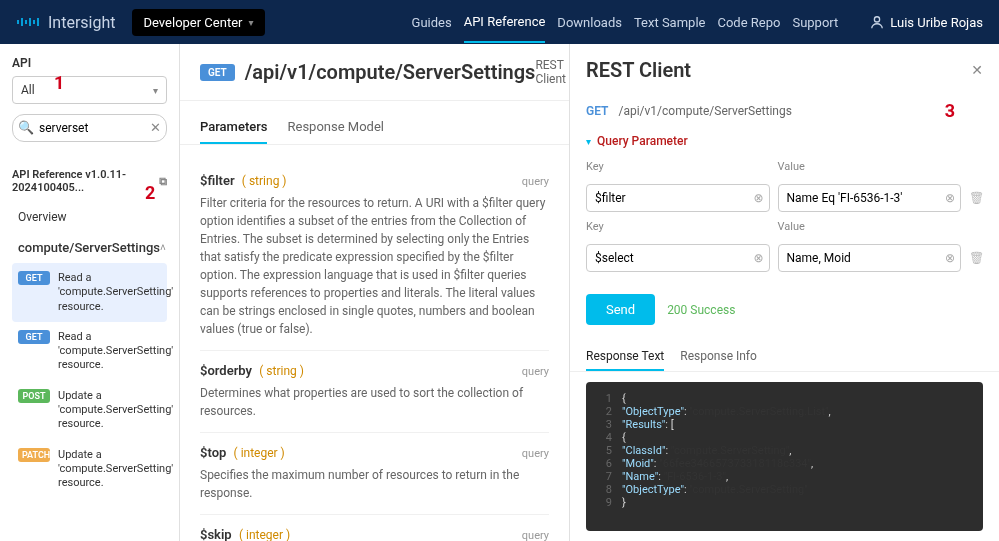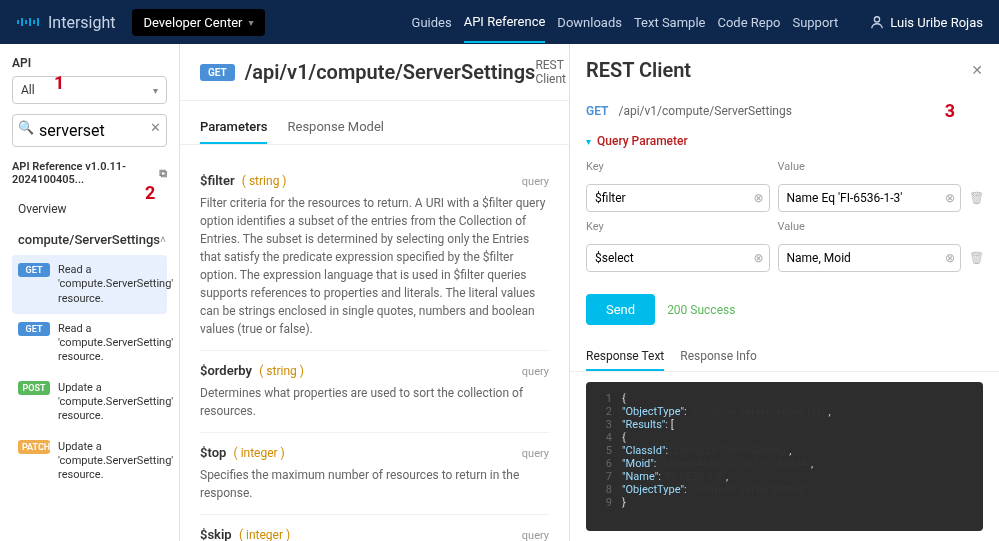--- a/index.html
+++ b/index.html
@@ -15,24 +15,24 @@
 .user{display:flex;align-items:center;gap:6px;margin-left:20px}
 .main{display:flex;height:calc(100vh - 44px)}
 .sidebar{width:180px;border-right:1px solid #e0e0e0;padding:12px;overflow-y:auto}
 .api-label{font-size:12px;font-weight:600;margin-bottom:6px}
 .dropdown{width:100%;padding:6px 8px;border:1px solid #ccc;border-radius:4px;font-size:12px;background:#fff;display:flex;justify-content:space-between;align-items:center;cursor:pointer}
 .marker{position:absolute;color:#d0021b;font-size:18px;font-weight:bold}
 .marker.m1{left:54px;top:72px}
 .marker.m2{left:145px;top:182px}
 .marker.m3{right:44px;top:100px}
 .search-wrap{position:relative;margin-top:10px}
-.search-input{width:100%;padding:6px 32px 6px 26px;border:1px solid #ccc;border-radius:4px;font-size:16px}
+.search-input{width:100%;padding:6px 32px 6px 26px;border:1px solid #ccc;border-radius:12px;font-size:12px}
 .search-icon{position:absolute;left:6px;top:6px;color:#888}
 .clear-icon{position:absolute;right:6px;top:6px;color:#888;cursor:pointer}
-.ref-title{font-size:11px;font-weight:600;margin-top:13px;display:flex;justify-content:space-between;align-items:center}
+.ref-title{font-size:11px;font-weight:600;margin-top:26px;display:flex;justify-content:space-between;align-items:center}
 .copy-icon{color:#888;cursor:pointer}
 .tree{margin-top:8px}
 .tree-item{padding:8px 6px;font-size:12px;cursor:pointer;border-radius:4px}
 .tree-group{font-weight:500;display:flex;justify-content:flex-start;align-items:center;padding:8px 6px;cursor:pointer}
 .endpoint{display:flex;gap:8px;padding:8px 6px;align-items:flex-start;cursor:pointer;border-radius:4px}
 .endpoint.active{background:#e8f0fe}
 .method{font-size:9px;font-weight:600;padding:2px 4px;border-radius:3px;color:#fff;min-width:32px;text-align:center}
 .method.get{background:#4a90d9}
 .method.post{background:#5cb85c}
 .method.patch{background:#f0ad4e}

